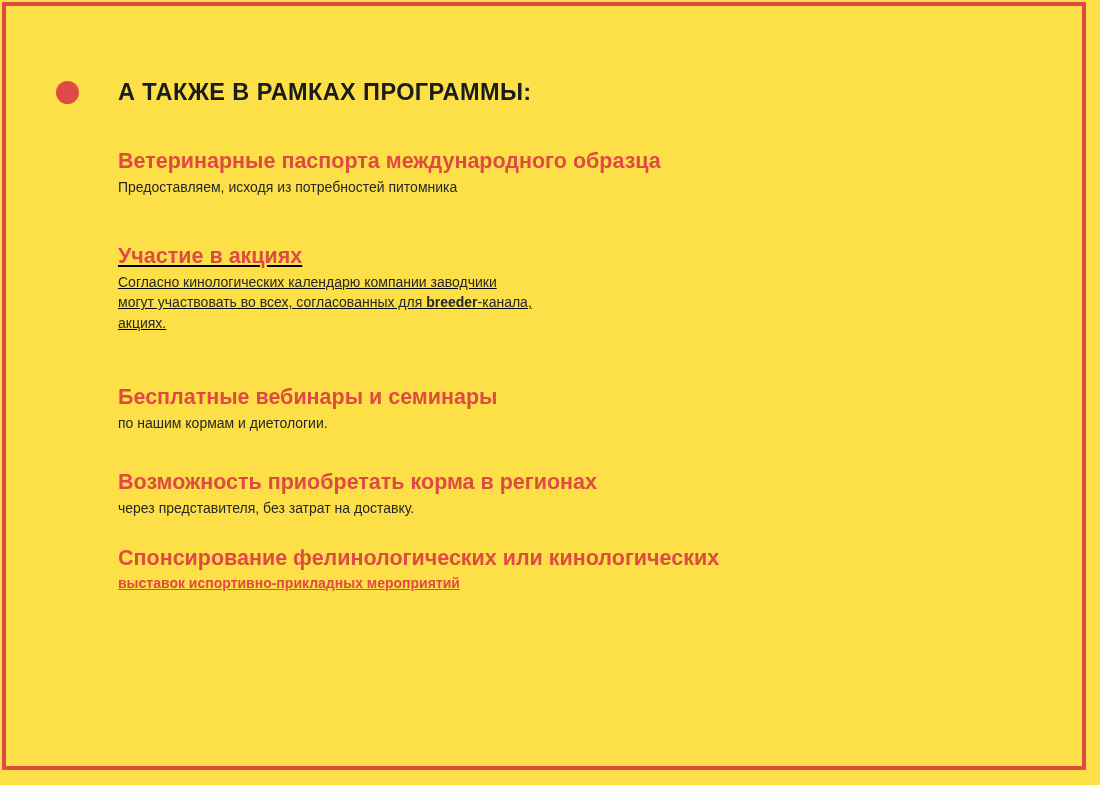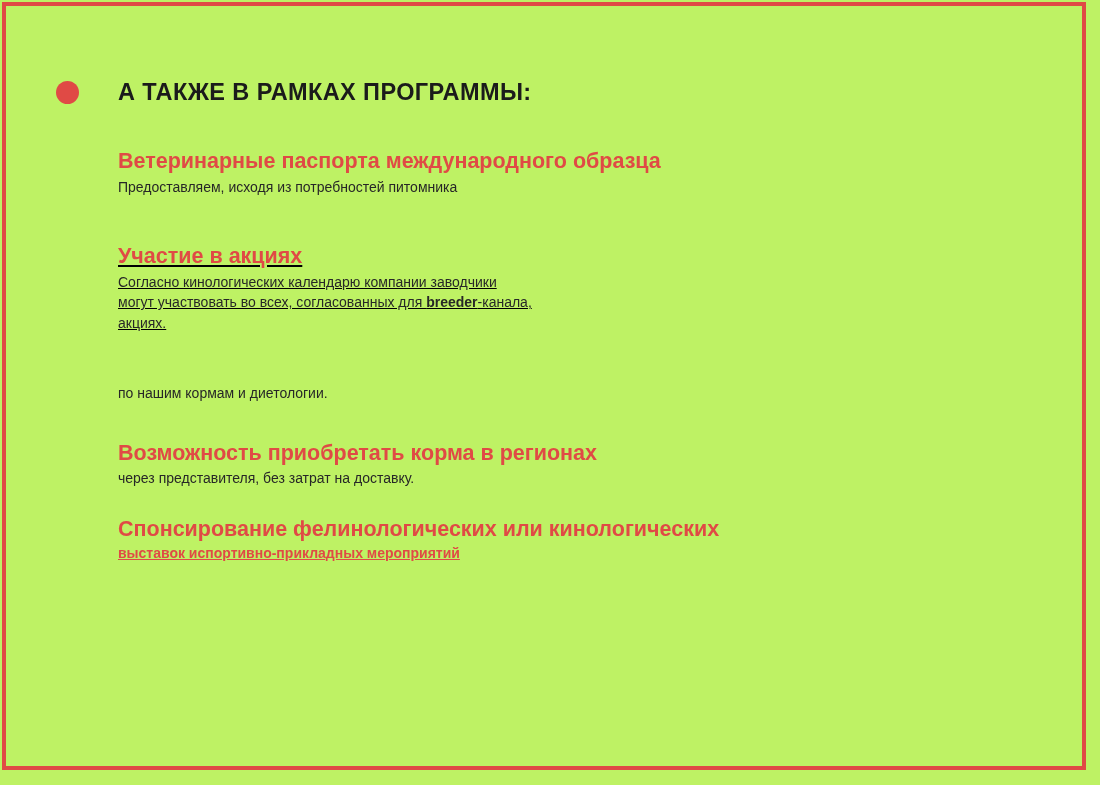--- a/index.html
+++ b/index.html
@@ -10,21 +10,21 @@
   }
   body {
     font-family: "Liberation Sans", "DejaVu Sans", sans-serif;
     -webkit-font-smoothing: antialiased;
   }
 
   .slide {
     position: relative;
     width: 1100px;
     height: 785px;
-    background: #bef264;
+    background: #fde047;
     overflow: hidden;
     box-sizing: border-box;
   }
 
   
   .frame {
     position: absolute;
     left: 2px;
     top: 2px;
     width: 1084px;
@@ -139,20 +139,21 @@
       </div>
 
       <div class="block b2">
         <p class="block-title">Участие в акциях</p>
         <p class="block-line">Согласно кинологических календарю компании заводчики</p>
         <p class="block-line"><span>могут участвовать во всех, согласованных для </span><b class="bold">breeder</b><span>-канала,</span></p>
         <p class="block-line">акциях.</p>
       </div>
 
       <div class="block b3">
+        <p class="block-title">Бесплатные вебинары и семинары</p>
         <p class="block-line">по нашим кормам и диетологии.</p>
       </div>
 
       <div class="block b4">
         <p class="block-title">Возможность приобретать корма в регионах</p>
         <p class="block-line">через представителя, без затрат на доставку.</p>
       </div>
 
       <div class="block b5">
         <p class="block-title">Спонсирование фелинологических или кинологических</p>

